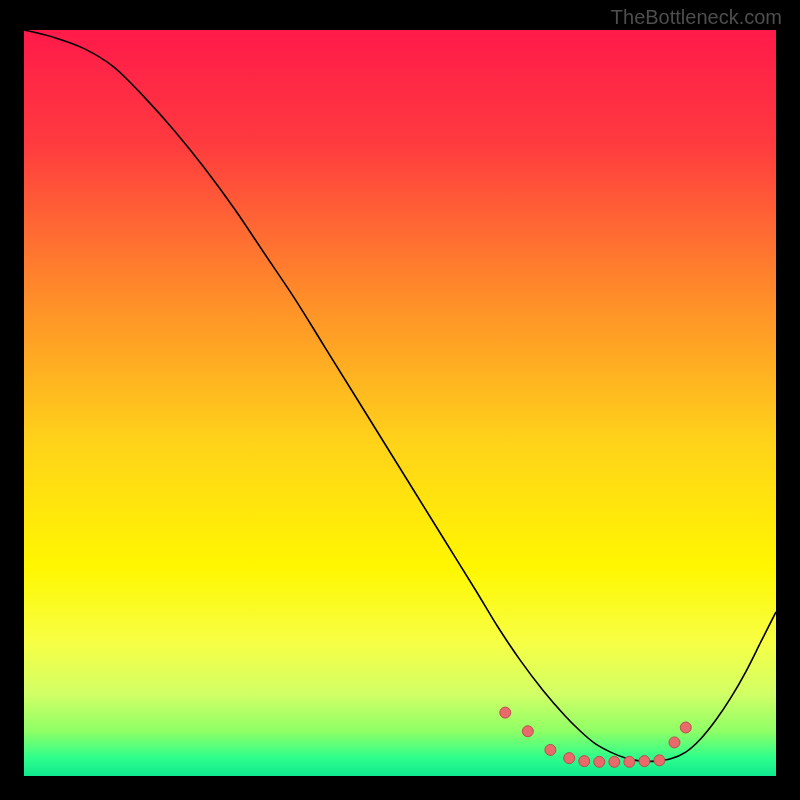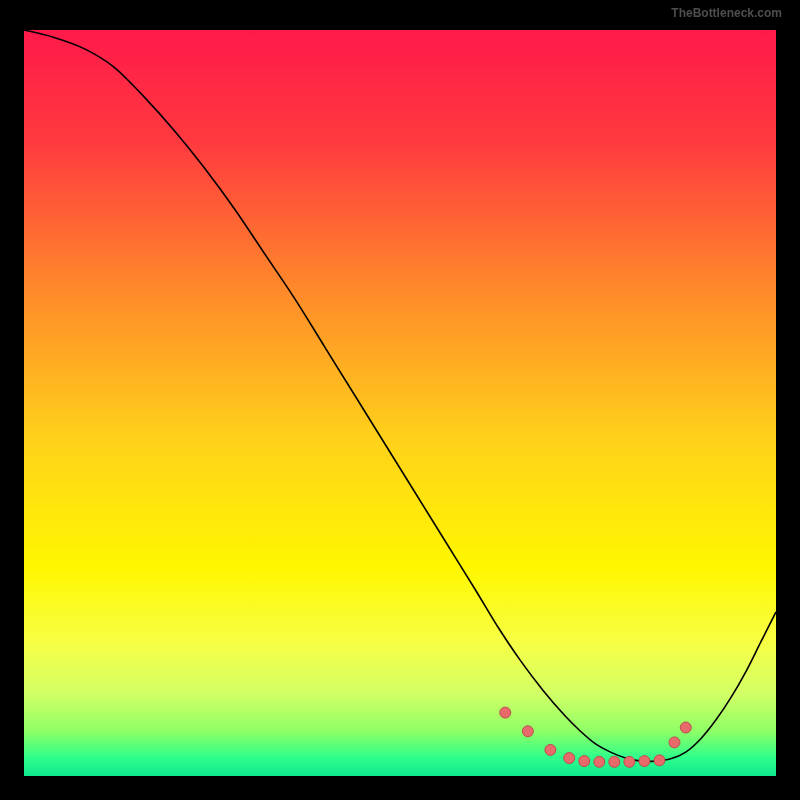--- a/index.html
+++ b/index.html
@@ -2,23 +2,23 @@
 <html><head>
 <meta charset="utf-8">
 <style>
   * { margin: 0; padding: 0; box-sizing: border-box; }
   body { width: 800px; height: 800px; background: #000; font-family: Arial, sans-serif; overflow: hidden; }
   .container { position: relative; width: 800px; height: 800px; }
   .attribution {
     position: absolute;
     top: 6px;
     right: 18px;
-    font-size: 12px;
+    font-size: 20px;
     color: #4e4e4e;
-    font-weight: 700;
+    font-weight: 400;
     z-index: 10;
   }
   .plot-wrap {
     position: absolute;
     left: 24px;
     top: 30px;
     width: 752px;
     height: 746px;
     background: #000;
   }

